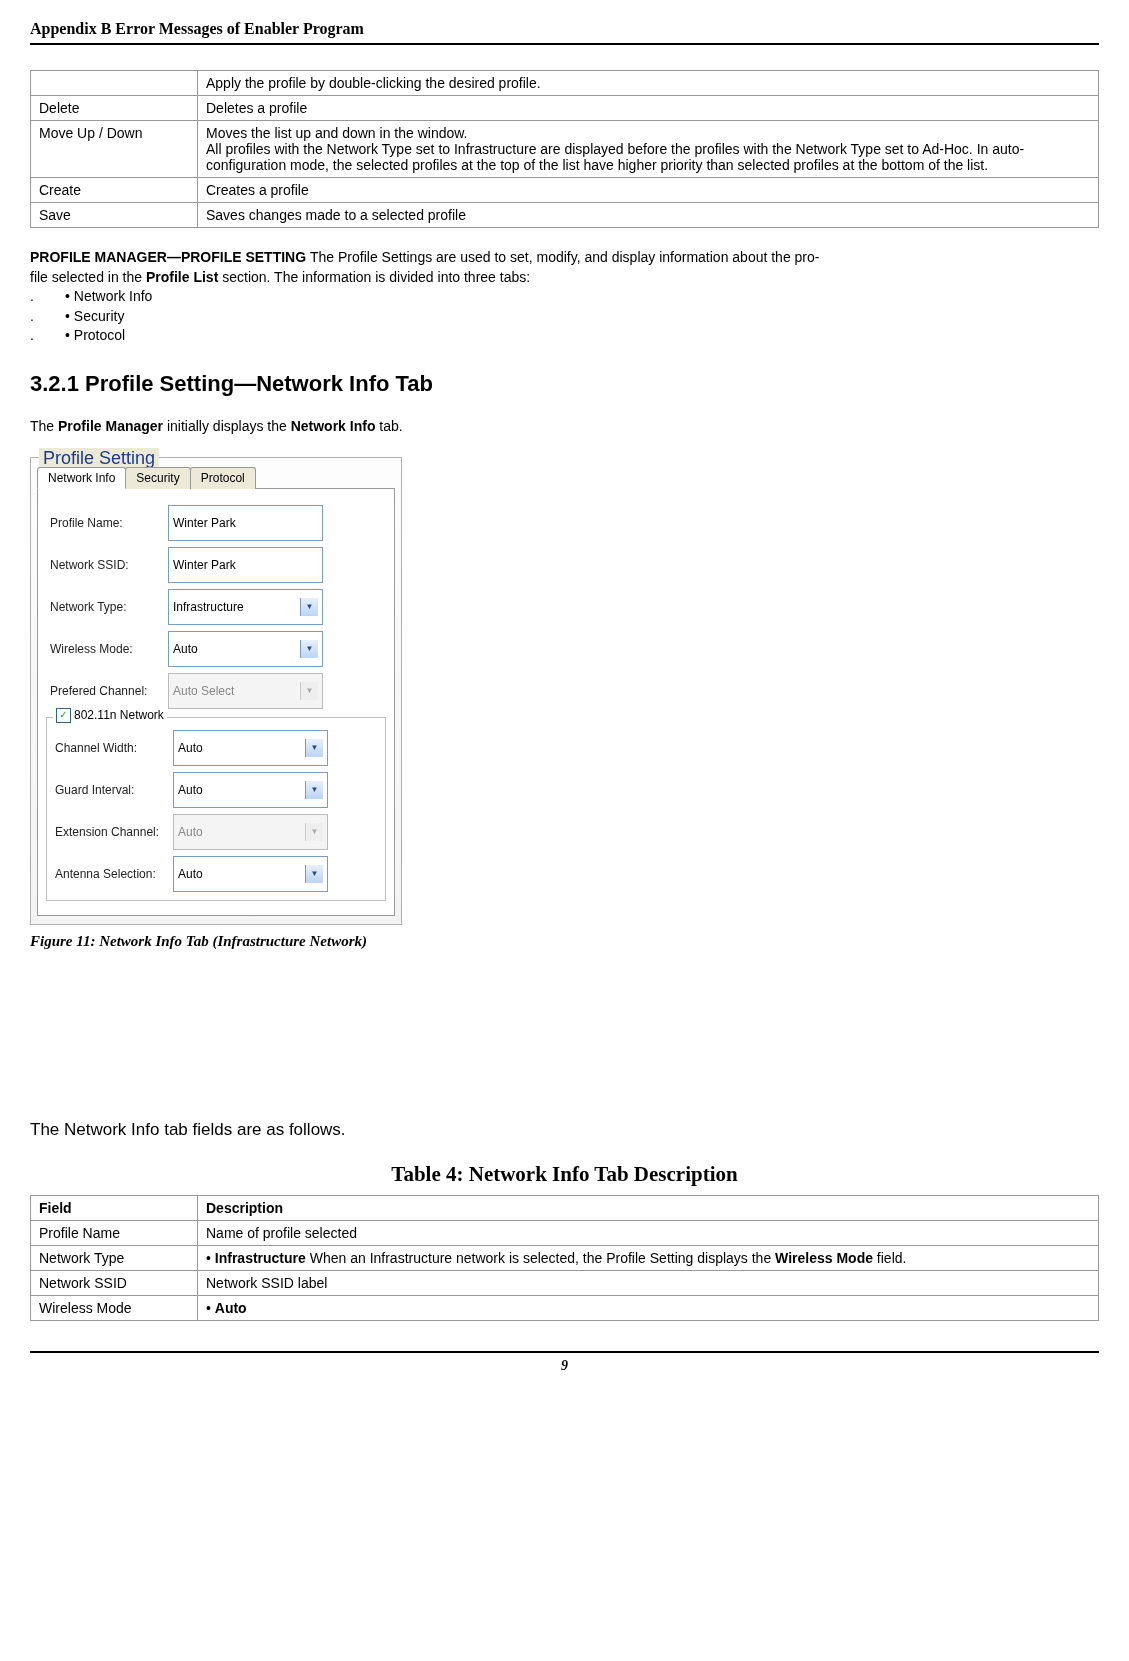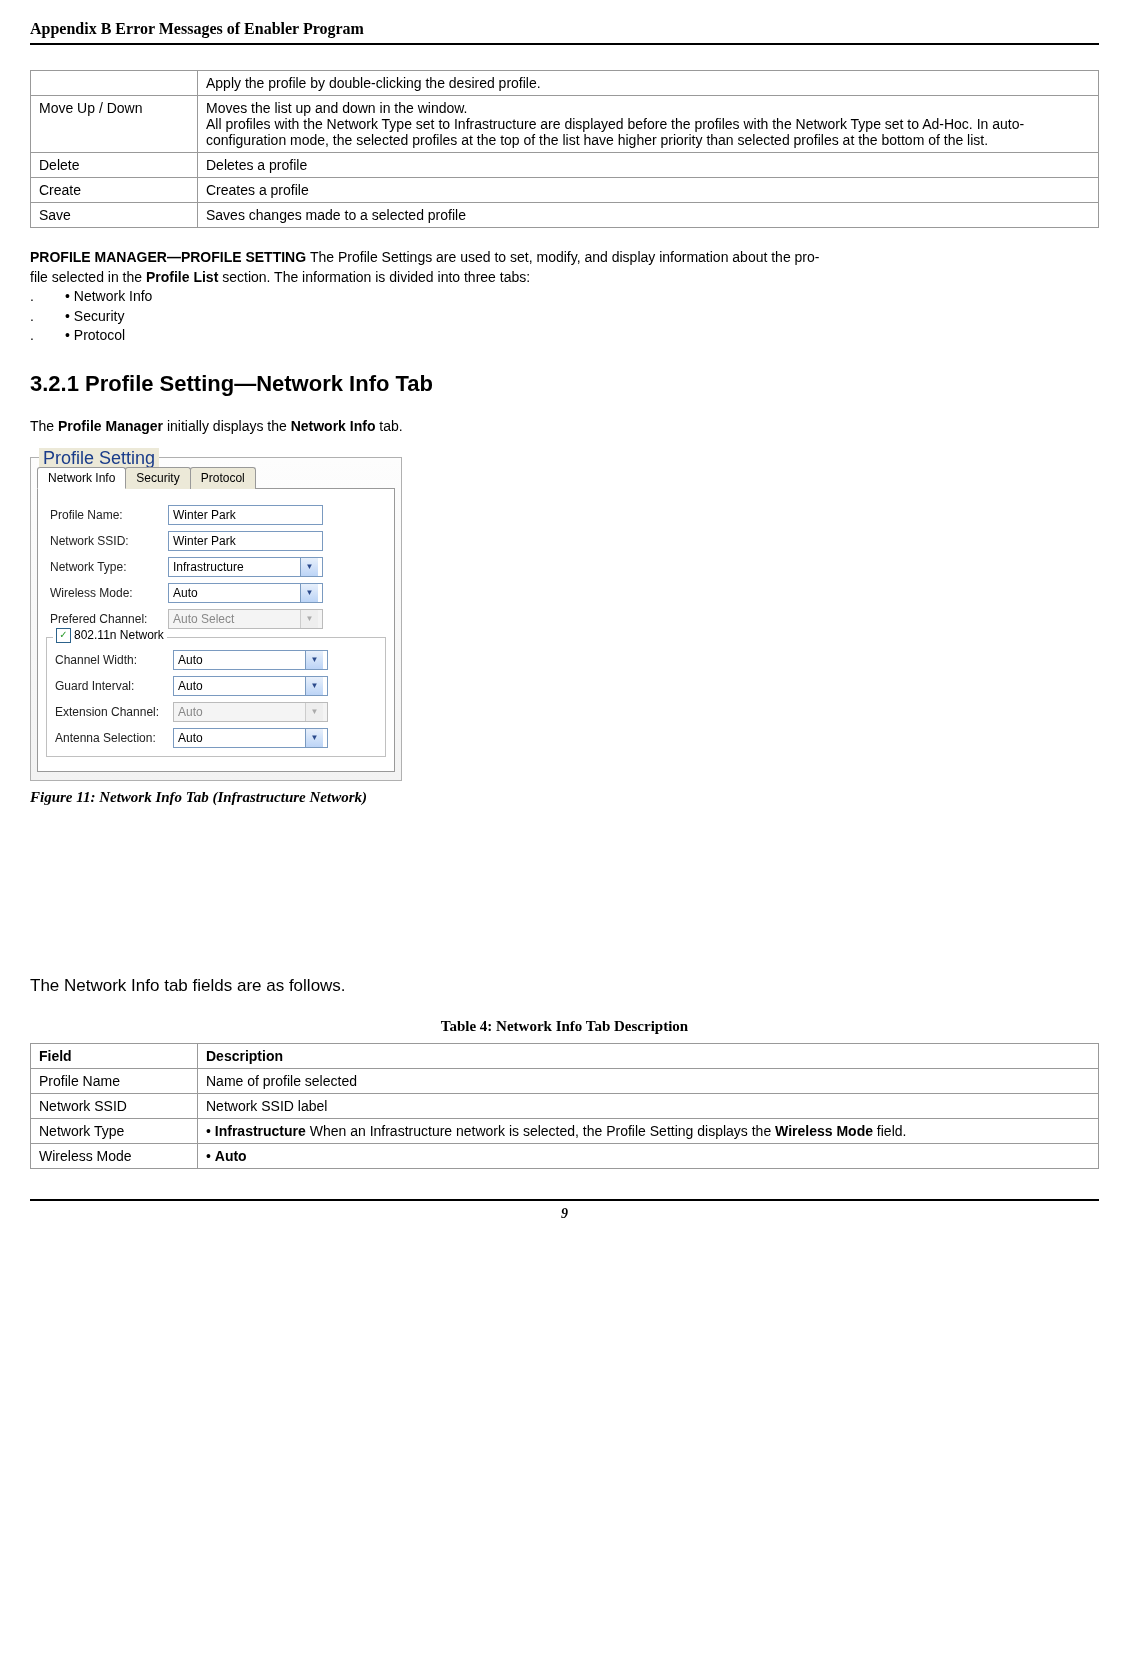--- a/index.html
+++ b/index.html
@@ -63,21 +63,21 @@
   .figure-caption .fig-label {
     font-weight: bold;
   }
   .figure-caption .fig-text {
     font-weight: bold;
   }
   .table-caption {
     text-align: center;
     font-family: "Times New Roman", serif;
     font-weight: bold;
-    font-size: 15px;
+    font-size: 21px;
     margin: 15px 0 8px 0;
   }
   .subtext {
     font-size: 17px;
     margin: 30px 0 22px 0;
   }
   .footer-rule {
     border: none;
     border-top: 2px solid #000;
     margin: 30px 0 5px 0;
@@ -146,21 +146,21 @@
     color: #222;
   }
   .form-row .ctrl {
     flex: 1;
   }
   .form-row input[type=text], .form-row .combo {
     width: 155px;
     font-size: 12px;
     border: 1px solid #7a9ac0;
     background: #fff;
-    height: 20px;
+    height: 36px;
     box-sizing: border-box;
     padding: 5px 4px;
   }
   .combo {
     display: flex;
     align-items: center;
     justify-content: space-between;
     padding-right: 0;
   }
   .combo.disabled {
@@ -222,29 +222,29 @@
 <div class="header-title">Appendix B Error Messages of Enabler Program</div>
 <hr class="top-rule">
 
 <table class="desc-table">
   <tbody>
       <tr>
     <td class="col1"></td>
     <td>Apply the profile by double-clicking the desired profile.</td>
   </tr>
   <tr>
+    <td class="col1">Delete</td>
+    <td>Deletes a profile</td>
+  </tr>
+  <tr>
     <td class="col1">Move Up / Down</td>
     <td>
       <span>Moves the list up and down in the window.</span><br>
       <span>All profiles with the Network Type set to Infrastructure are displayed before the profiles with the Network Type set to Ad-Hoc. In auto-configuration mode, the selected profiles at the top of the list have higher priority than selected profiles at the bottom of the list.</span>
     </td>
-  </tr>
-  <tr>
-    <td class="col1">Delete</td>
-    <td>Deletes a profile</td>
   </tr>
   <tr>
     <td class="col1">Create</td>
     <td>Creates a profile</td>
   </tr>
   <tr>
     <td class="col1">Save</td>
     <td>Saves changes made to a selected profile</td>
   </tr>
 </tbody>
@@ -368,30 +368,30 @@
   <tbody>
       <tr>
     <th class="col1">Field</th>
     <th>Description</th>
   </tr>
   <tr>
     <td class="col1">Profile Name</td>
     <td>Name of profile selected</td>
   </tr>
   <tr>
-    <td class="col1">Network SSID</td>
-    <td>Network SSID label</td>
-  </tr>
-  <tr>
     <td class="col1">Network Type</td>
     <td>
       <span>• </span><span class="bold">Infrastructure </span><span>When an Infrastructure network is selected, the Profile Setting displays the </span><span class="bold">Wireless Mode</span><span> field.</span>
     </td>
   </tr>
   <tr>
+    <td class="col1">Network SSID</td>
+    <td>Network SSID label</td>
+  </tr>
+  <tr>
     <td class="col1">Wireless Mode</td>
     <td>
       <span>• </span><span class="bold">Auto</span>
     </td>
   </tr>
 </tbody>
   </table>
 
 <hr class="footer-rule">
 <div class="page-number">9</div>

